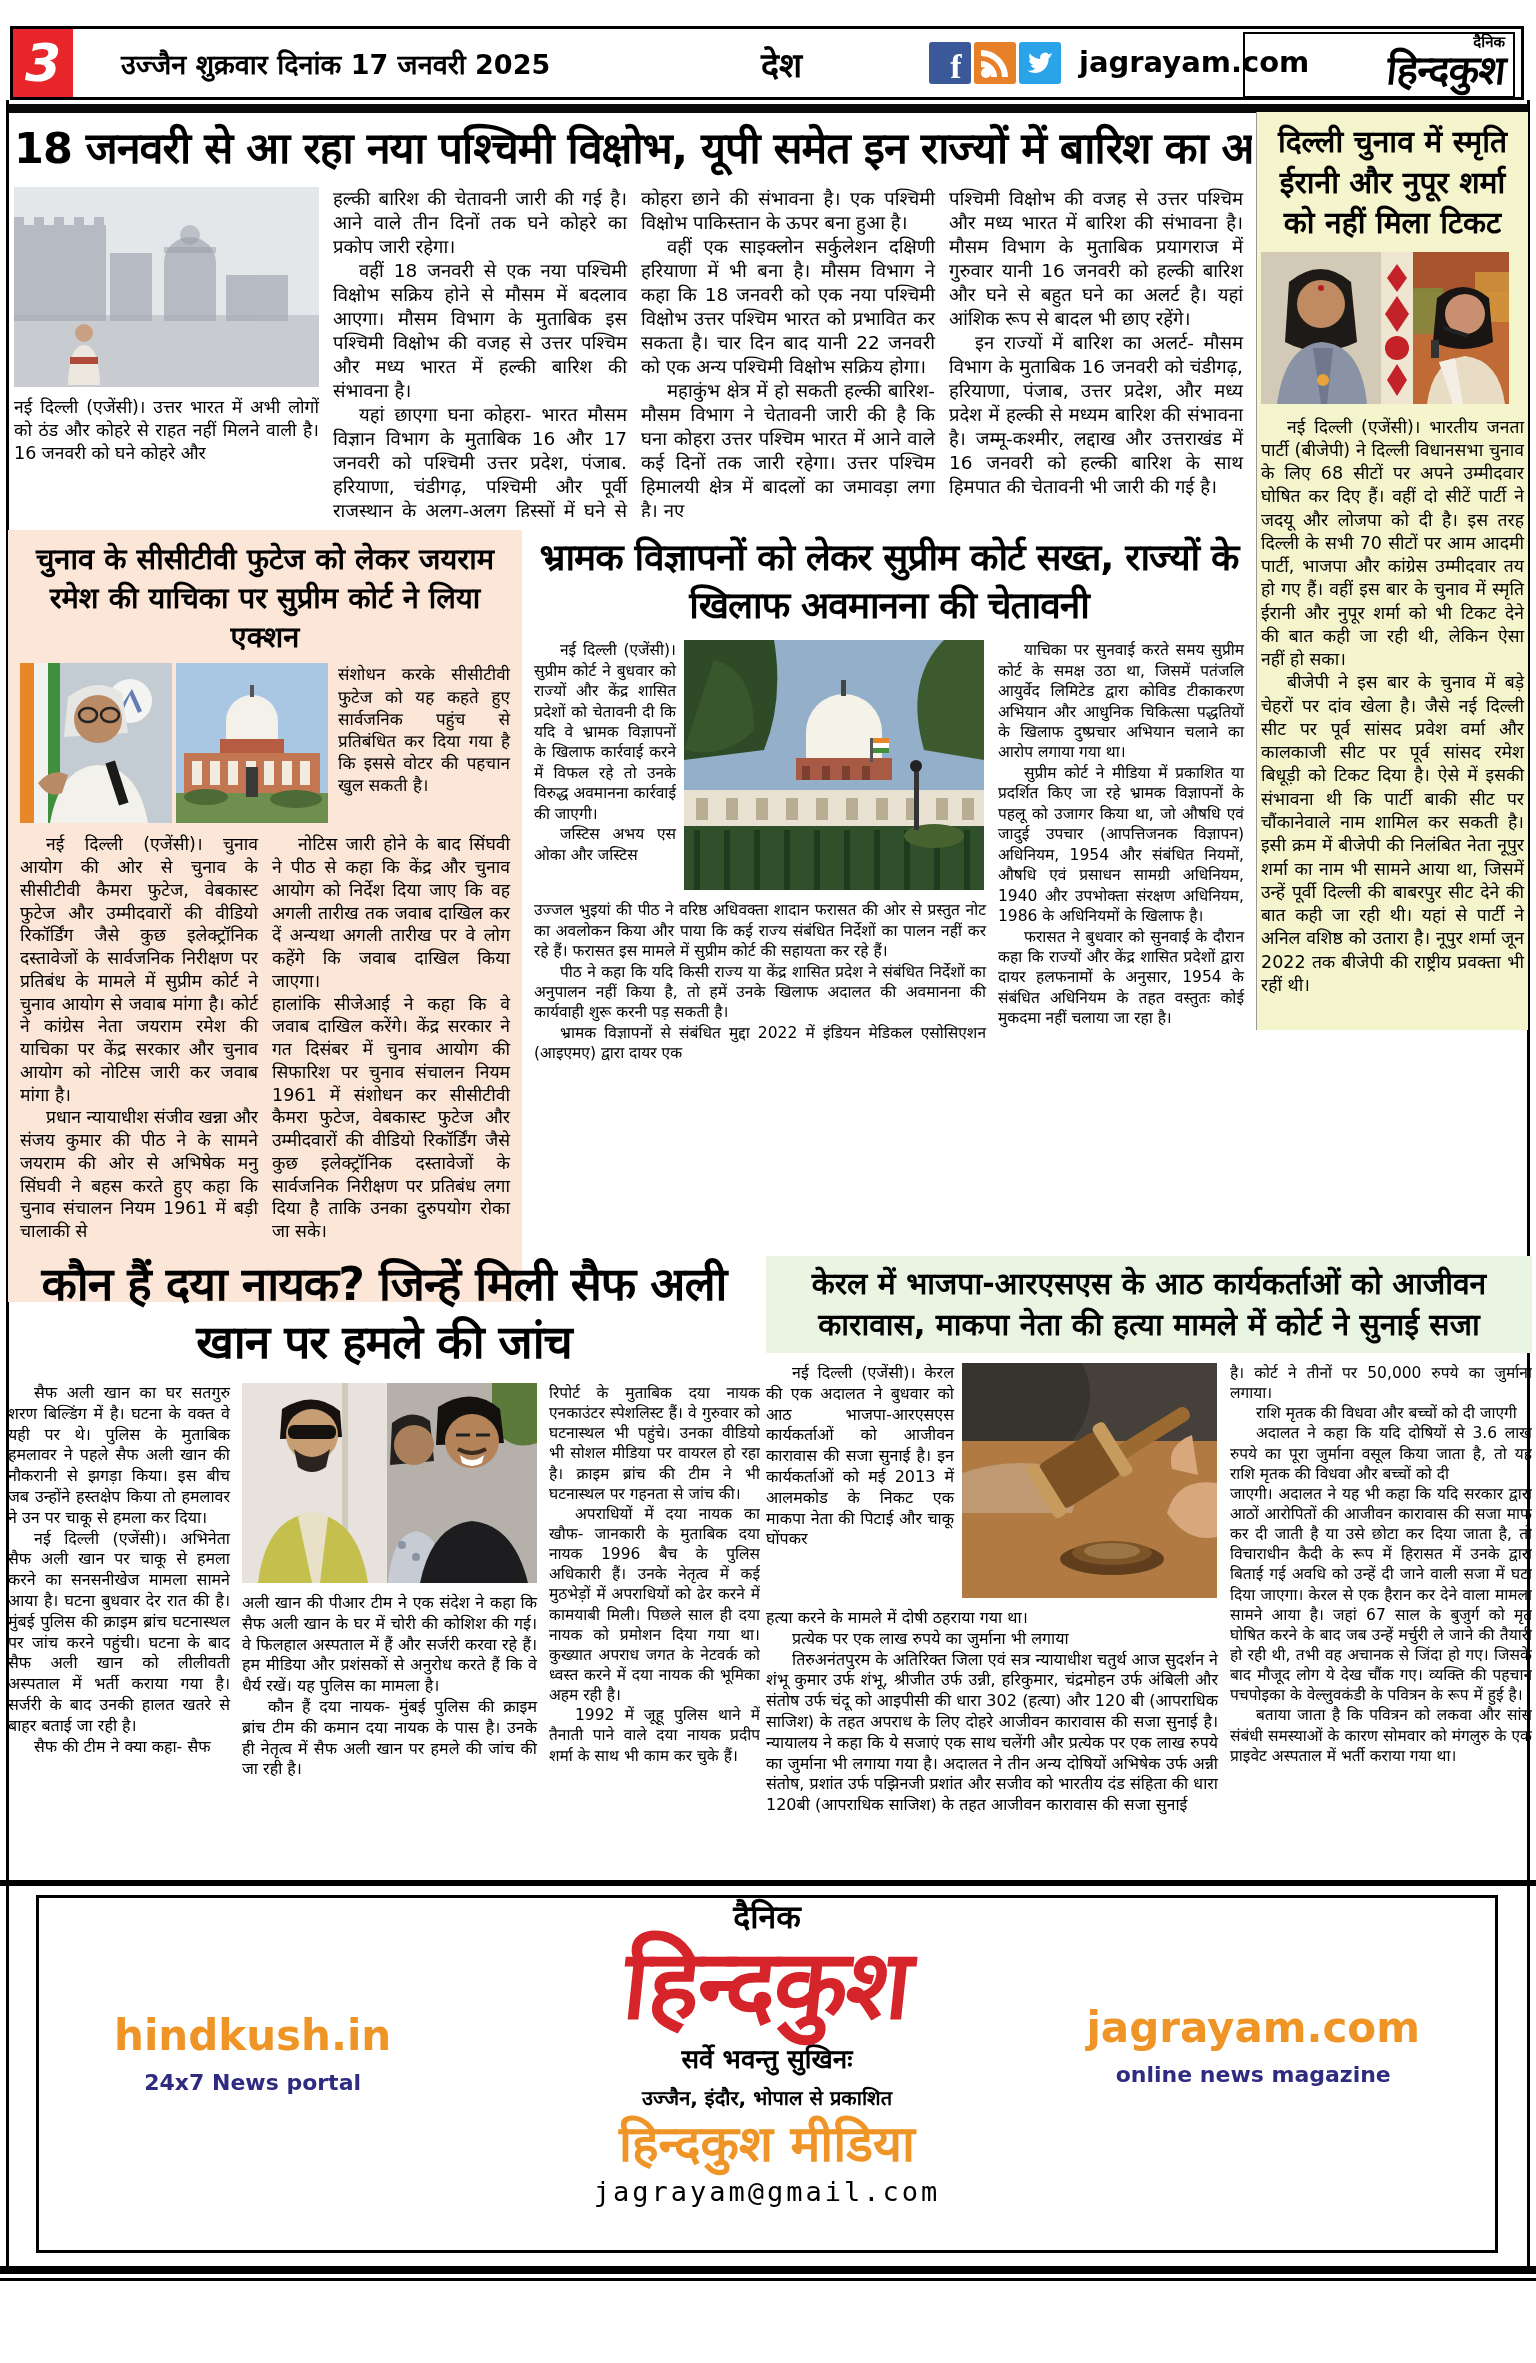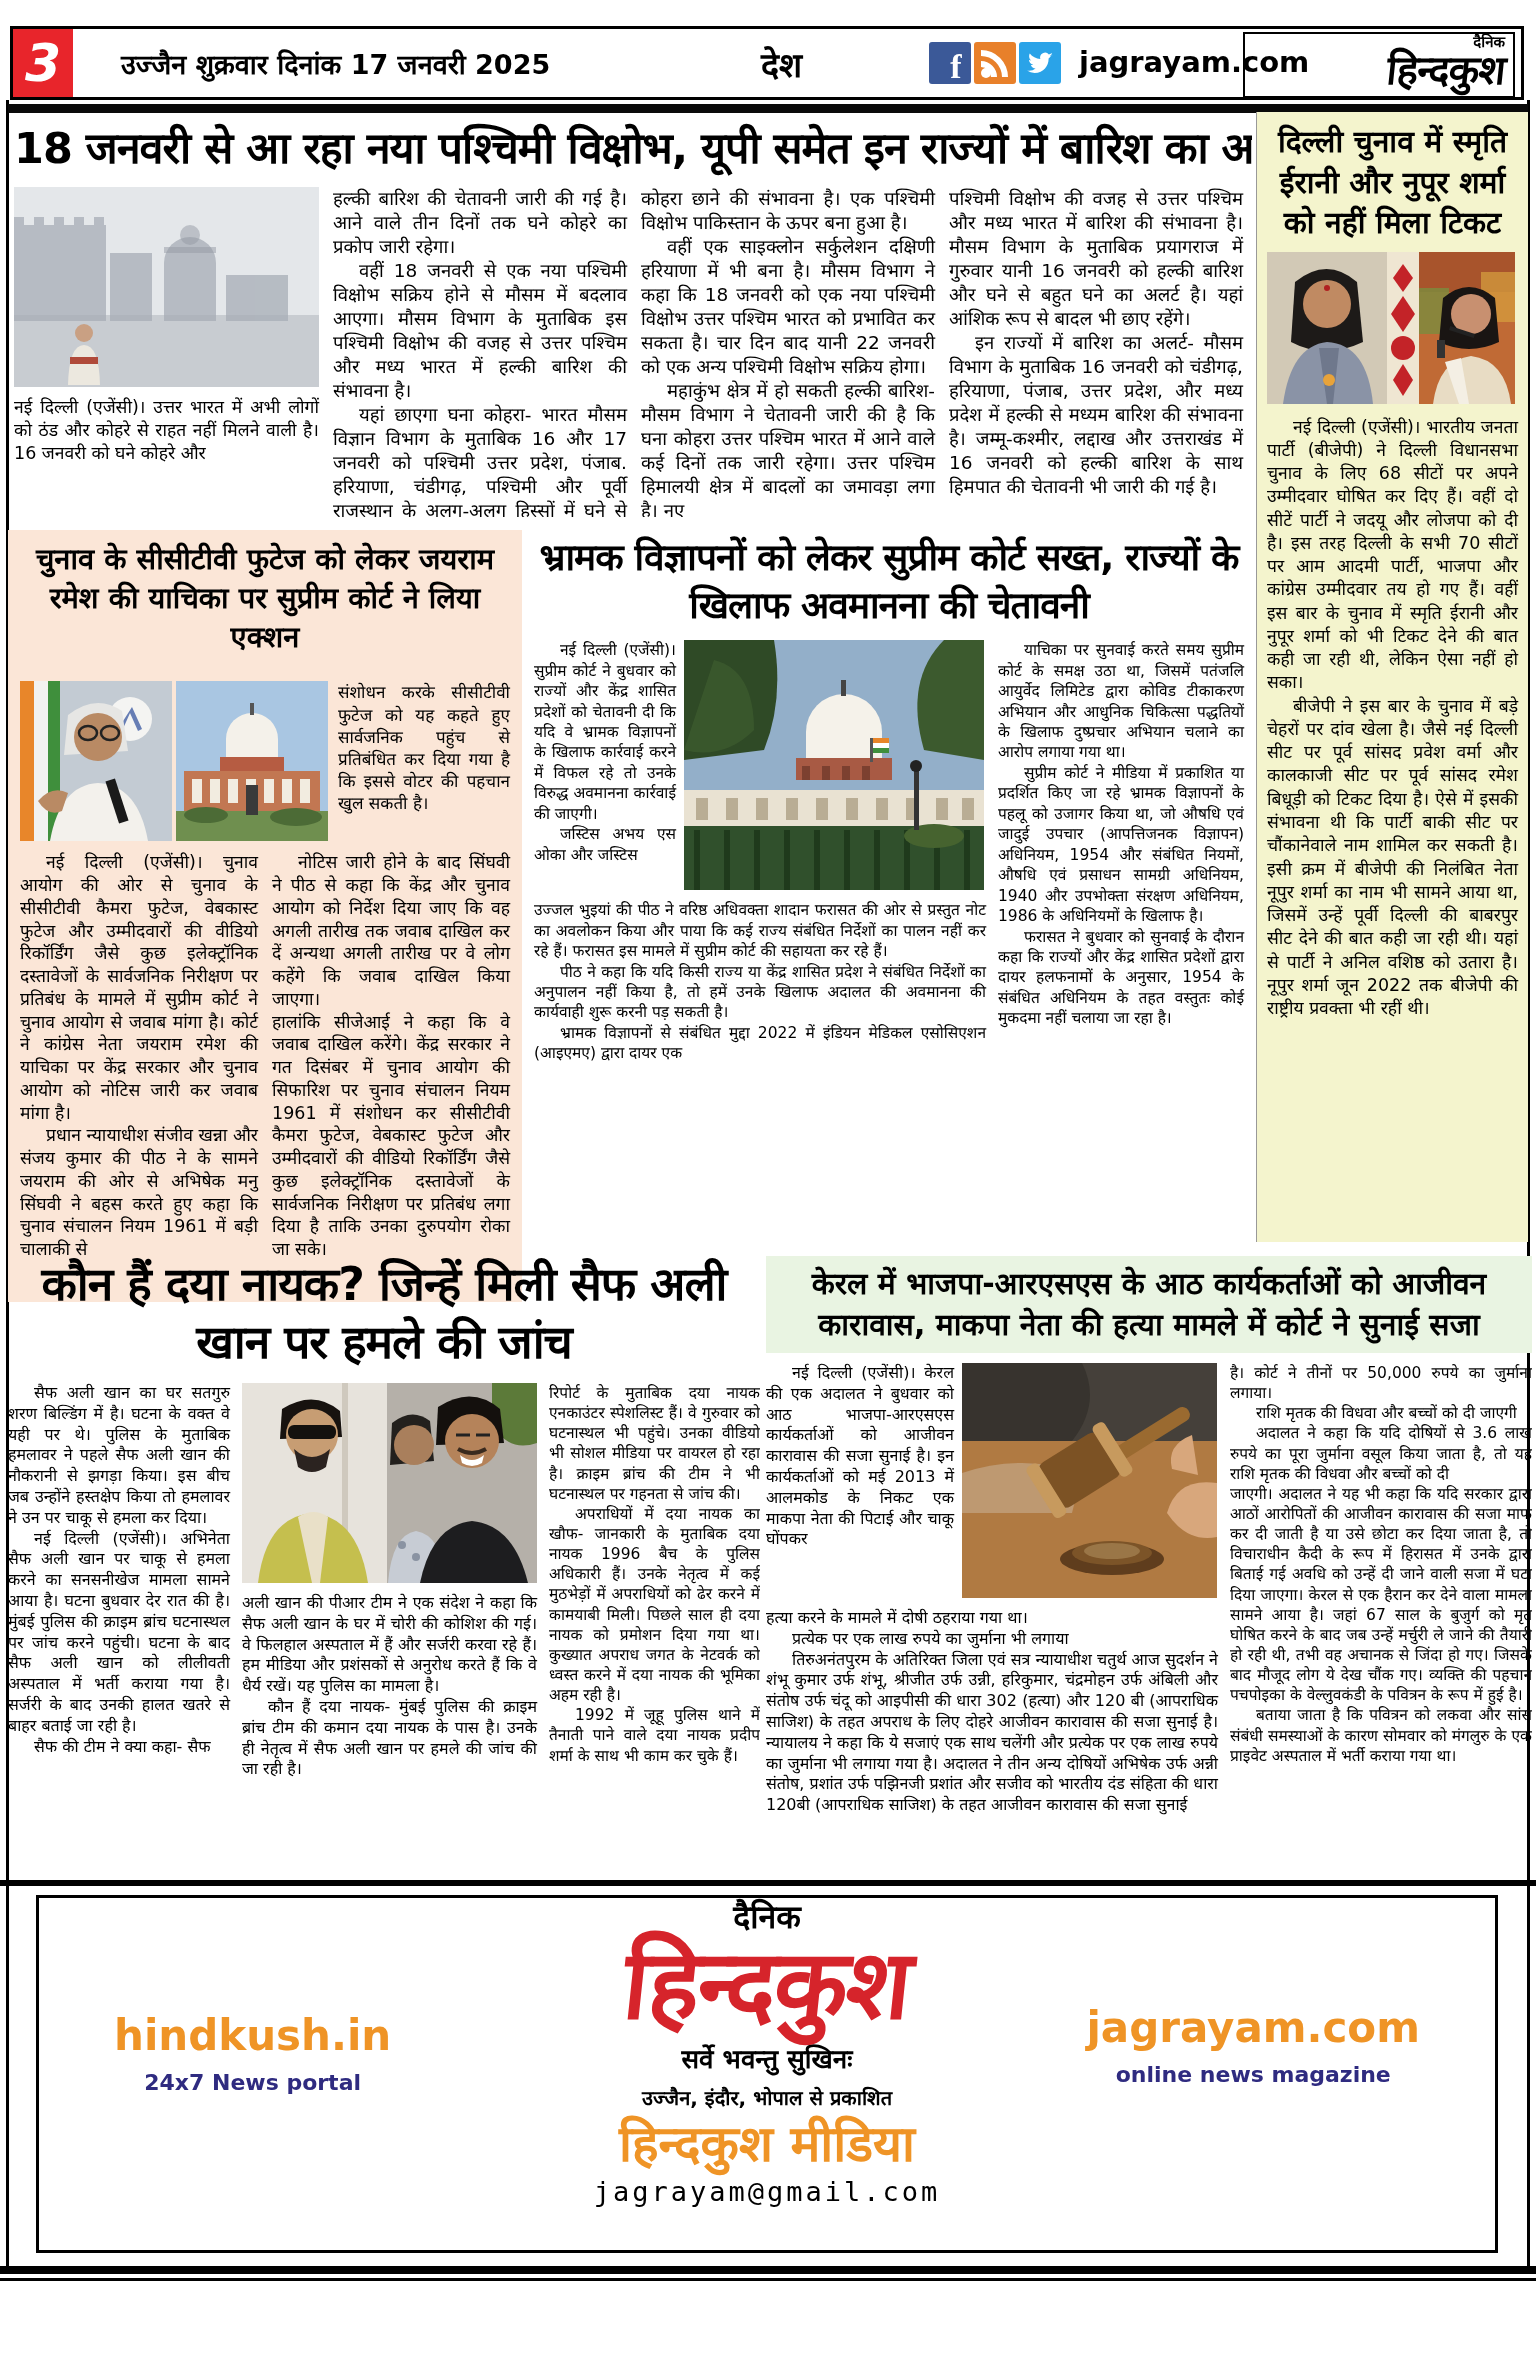--- a/index.html
+++ b/index.html
@@ -25,29 +25,29 @@
   .mtitle{font-size:40px;font-weight:900;line-height:1;transform:skewX(-6deg);letter-spacing:-1px;}
   .toprule{left:8px;top:104px;width:1520px;height:9px;background:#0a0a0a;}
   
   .weather{left:14px;top:116px;width:1238px;height:408px;overflow:hidden;}
   .w-head{font-size:43px;font-weight:900;letter-spacing:-1px;white-space:nowrap;line-height:1.5;}
   .w-row{display:flex;gap:14px;margin-top:6px;height:330px;overflow:hidden;}
   .w-img{width:305px;flex:none;}
   .w-cap{font-size:17.5px;line-height:1.32;margin-top:5px;text-align:justify;}
   .w-col{width:294px;flex:none;font-size:18.5px;line-height:1.3;}
   
-  .sidebar{left:1256px;top:112px;width:272px;height:1130px;background:#f4f4cd;border-left:1px solid #999;
-           box-sizing:border-box;padding:8px 10px;overflow:hidden;}
+  .sidebar{left:1256px;top:112px;width:272px;height:918px;background:#f4f4cd;border-left:1px solid #999;
+           box-sizing:border-box;padding:8px 4px;overflow:hidden;}
   .sb-head{font-size:30px;font-weight:900;text-align:center;line-height:1.35;margin:2px 0 8px;}
   .sb-body{font-size:17.5px;line-height:1.33;margin-top:8px;}
   
   .cctv{left:8px;top:530px;width:514px;height:772px;background:#fbe6d7;box-sizing:border-box;
         padding:10px 12px;overflow:hidden;}
   .c-head{font-size:29px;font-weight:900;text-align:center;line-height:1.35;}
-  .c-row{display:flex;gap:10px;margin-top:24px;}
+  .c-row{display:flex;gap:10px;margin-top:6px;}
   .c-photos{display:flex;gap:4px;flex:none;}
   .c-side{flex:1;font-size:17px;line-height:1.3;}
   .c-cols{display:flex;gap:14px;margin-top:10px;}
   .c-col{width:50%;font-size:17.5px;line-height:1.3;}
   
   .ads{left:526px;top:530px;width:726px;height:716px;box-sizing:border-box;padding:4px 8px;overflow:hidden;}
   .a-head{font-size:37px;font-weight:900;text-align:center;line-height:1.3;letter-spacing:-1px;}
   .a-body{display:flex;gap:12px;margin-top:10px;}
   .a-left{width:452px;flex:none;}
   .a-toprow{display:flex;gap:8px;}

